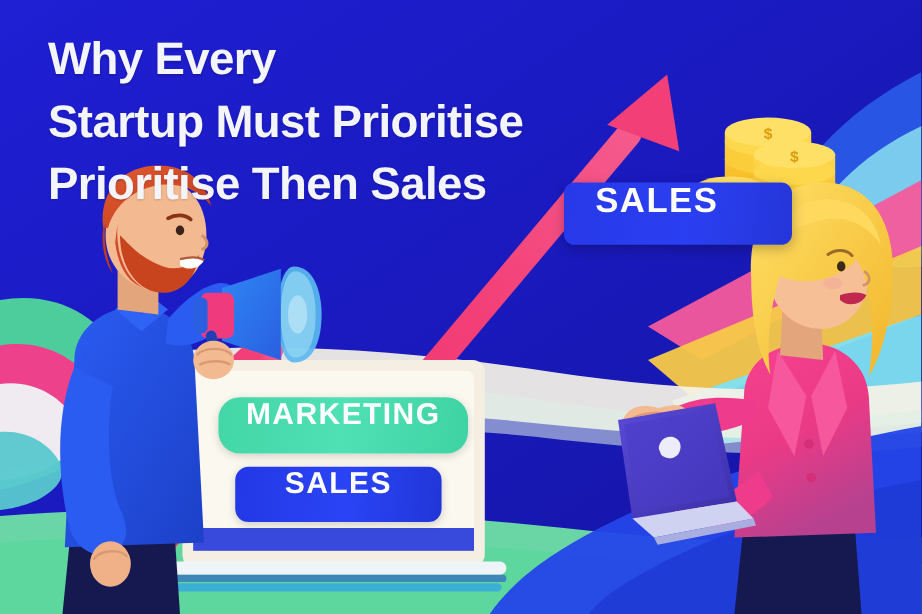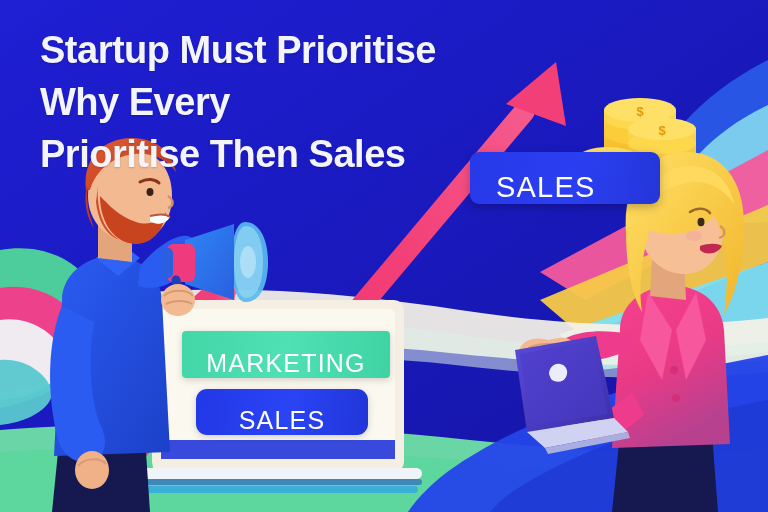--- a/index.html
+++ b/index.html
@@ -17,31 +17,31 @@
   }
   .headline .ln{
     display:block;color:#f4f4fb;font-weight:700;
     font-size:38px;line-height:52px;letter-spacing:-0.5px;
     white-space:nowrap;
     text-shadow:0 1px 2px rgba(0,0,0,.18);
   }
 
   
   .badge{
-    position:absolute;display:flex;align-items:flex-end;justify-content:center;
-    color:#ffffff;font-weight:400;letter-spacing:1.2px;z-index:38;
+    position:absolute;display:flex;align-items:flex-start;justify-content:center;
+    color:#ffffff;font-weight:700;letter-spacing:1.2px;z-index:38;
   }
   #badge-sales-top{
     left:470px;top:152px;width:190px;height:52px;border-radius:9px;
     background:linear-gradient(100deg,#2739e8 0%,#2b3ff2 55%,#2436d8 100%);
     font-size:29px;box-shadow:0 3px 10px rgba(0,0,0,.25);
     padding-left:26px;box-sizing:border-box;justify-content:flex-start;
   }
   #badge-marketing{
-    left:182px;top:331px;width:208px;height:47px;border-radius:4px;
+    left:182px;top:331px;width:208px;height:47px;border-radius:18px;
     background:linear-gradient(95deg,#43d6a6 0%,#4fe0b4 50%,#3fd3a3 100%);
     font-size:25px;box-shadow:0 2px 7px rgba(0,0,0,.17);
   }
   #badge-sales-laptop{
     left:196px;top:389px;width:172px;height:46px;border-radius:11px;
     background:linear-gradient(95deg,#2338e6 0%,#2a44f5 55%,#2136d8 100%);
     font-size:25px;box-shadow:0 2px 7px rgba(0,0,0,.17);
   }
 </style>
 </head>
@@ -311,18 +311,18 @@
 
   <div class="badge" id="badge-marketing">
     <span>MARKETING</span>
   </div>
 
   <div class="badge" id="badge-sales-laptop">
     <span>SALES</span>
   </div>
 
   <div class="headline">
+    <span class="ln">Why Every</span>
     <span class="ln">Startup Must Prioritise</span>
-    <span class="ln">Why Every</span>
     <span class="ln">Prioritise Then Sales</span>
   </div>
 
 </div>
 
 </body></html>

